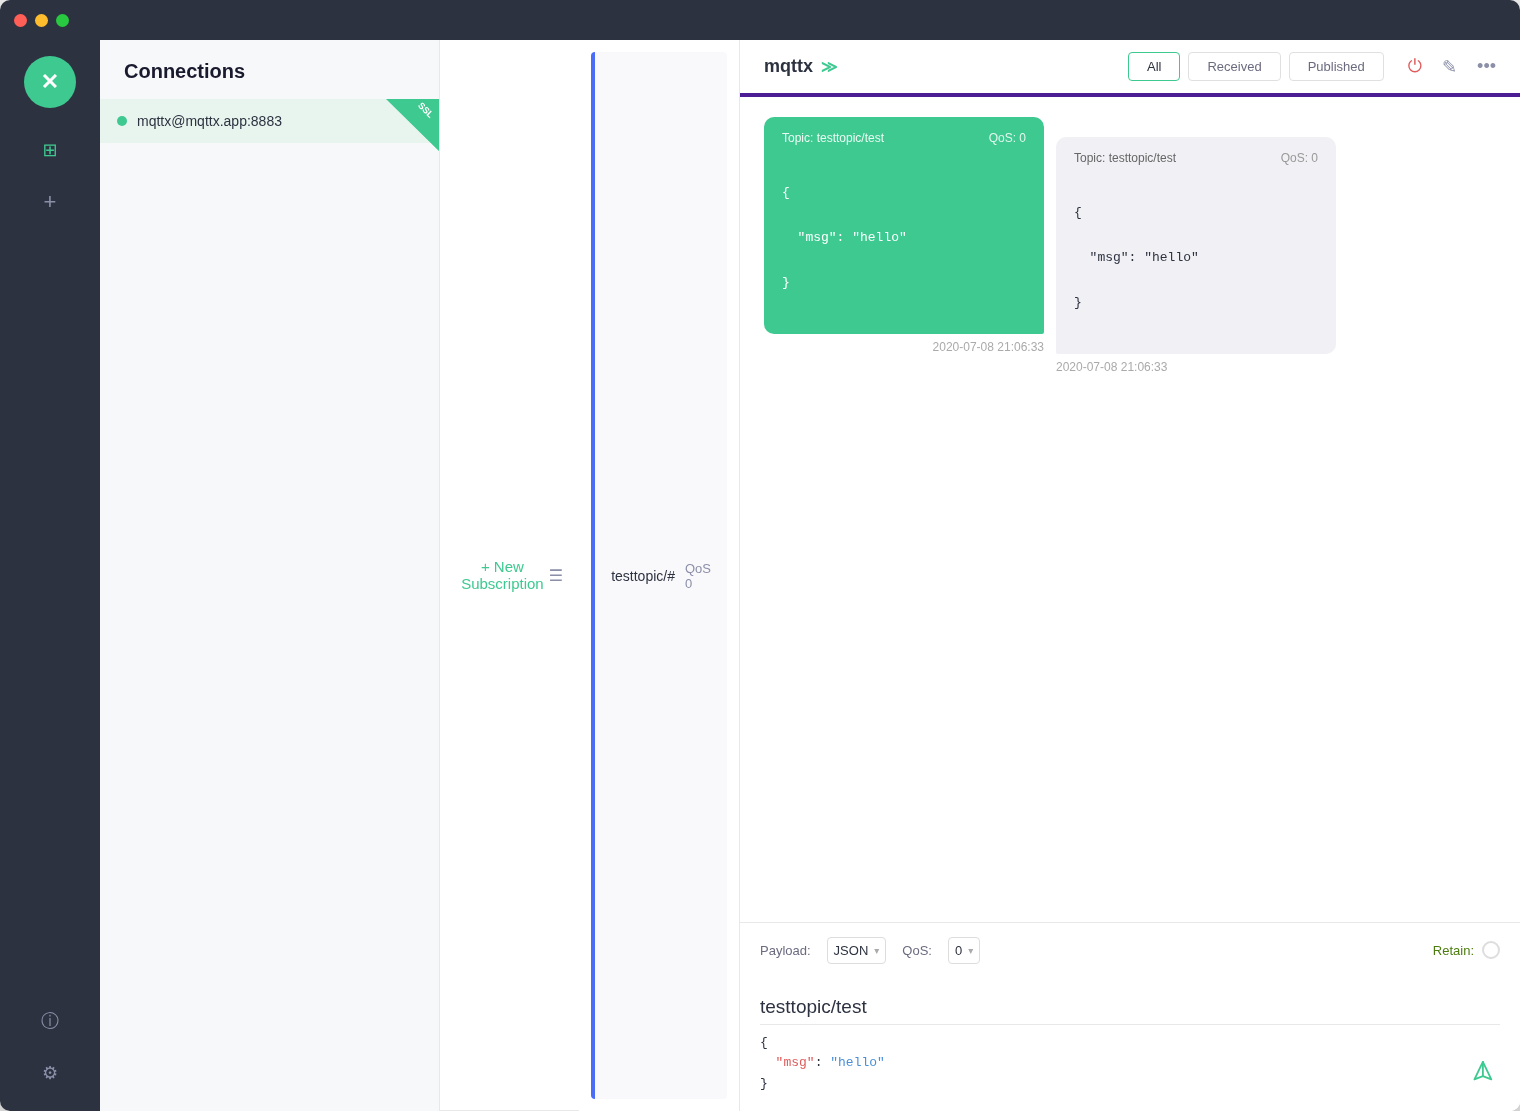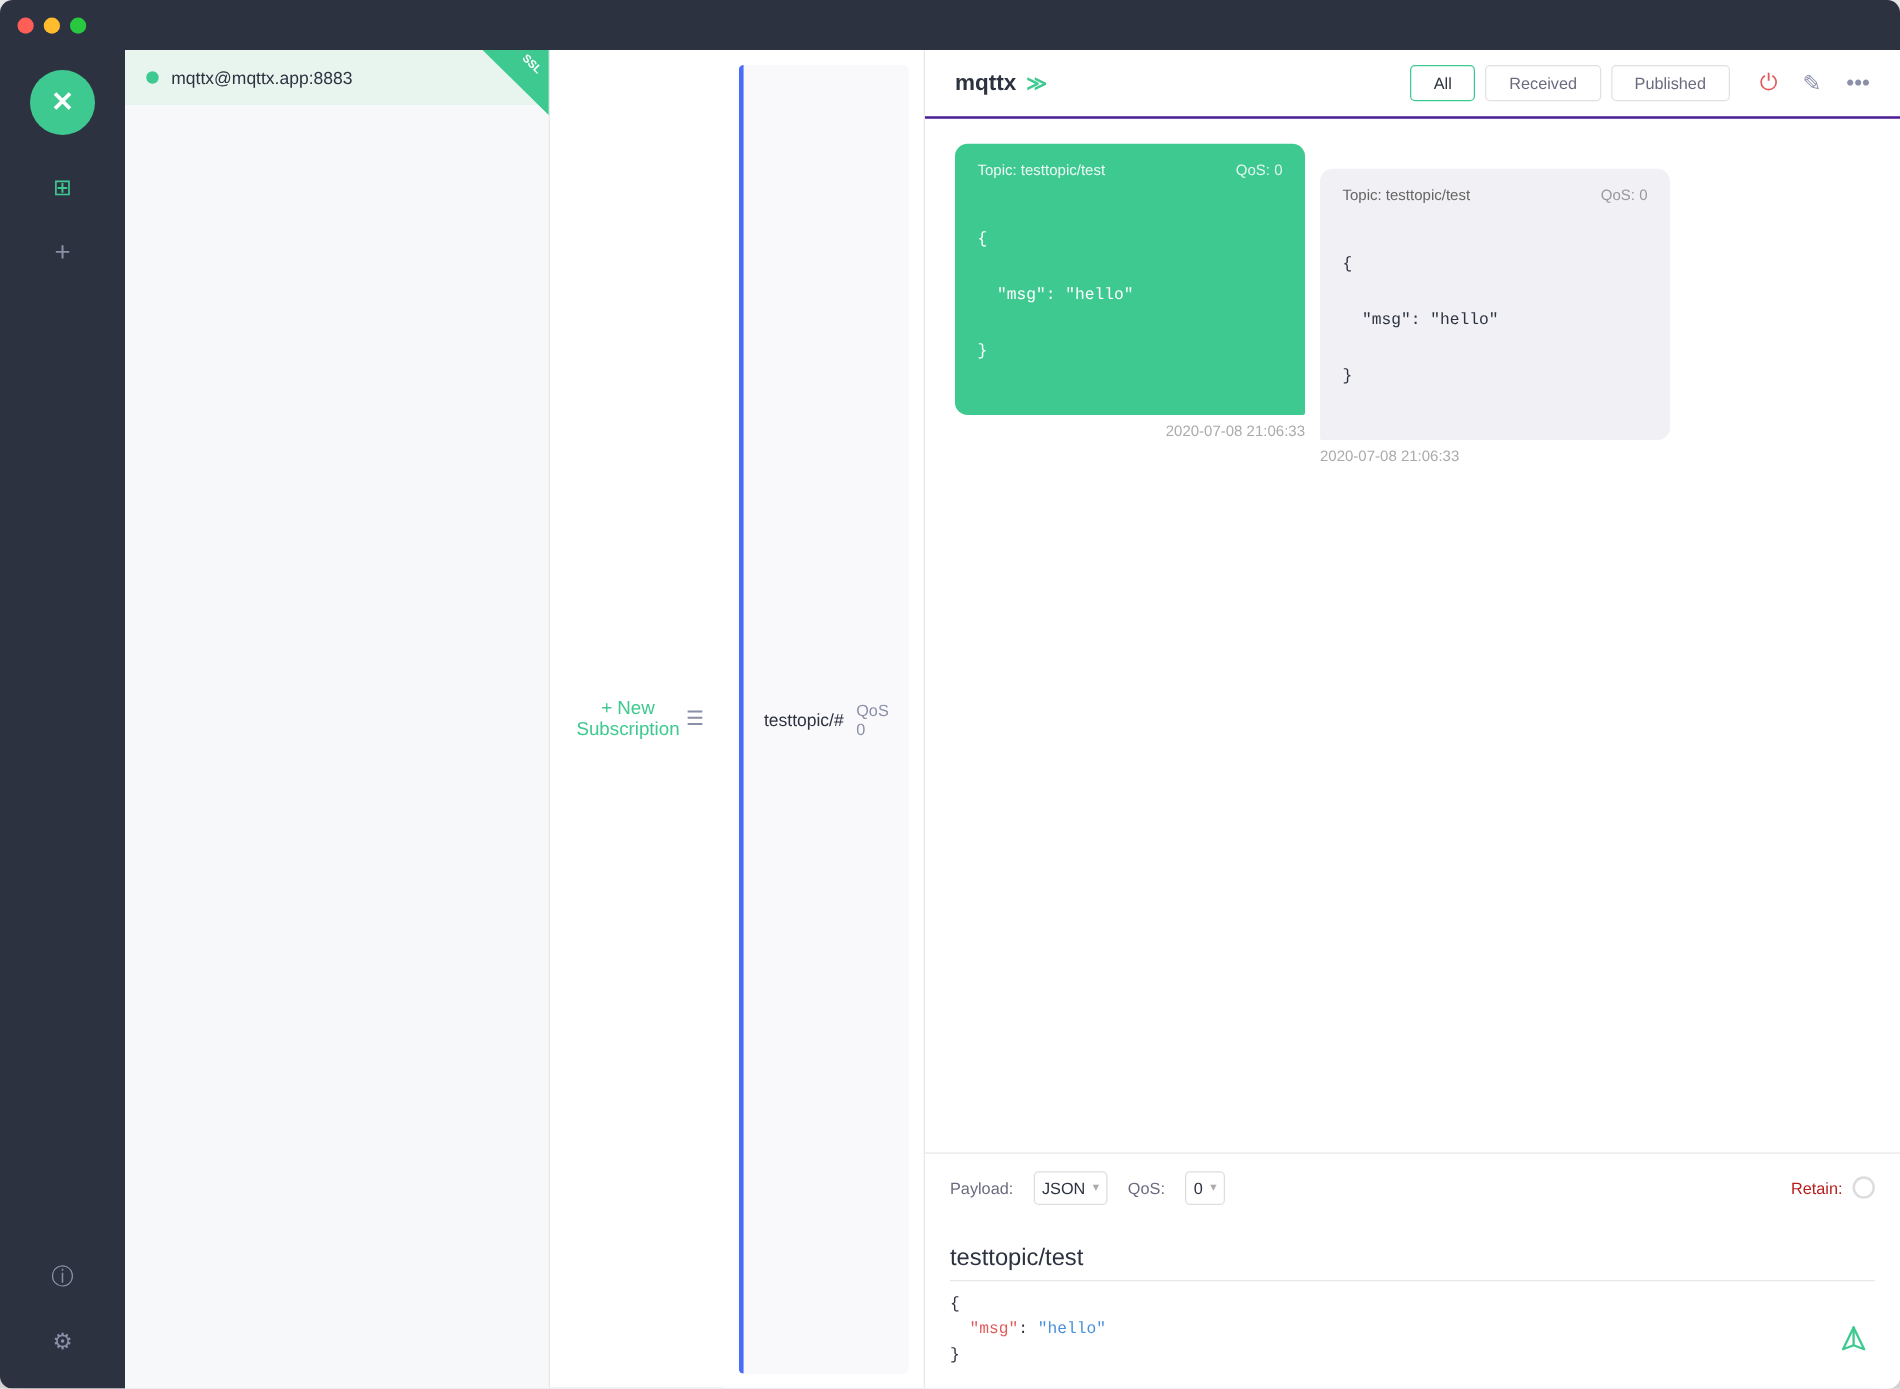--- a/index.html
+++ b/index.html
@@ -210,21 +210,21 @@
       display: flex;
       flex-direction: column;
       background: #fff;
     }
 
     .messages-header {
       padding: 12px 24px;
       display: flex;
       align-items: center;
       justify-content: space-between;
-      border-bottom: 2px solid #4c1d95;
+      border-bottom: 4px solid #4c1d95;
     }
 
     .connection-title {
       font-size: 18px;
       font-weight: 600;
       color: #2d3240;
       display: flex;
       align-items: center;
       gap: 8px;
     }
@@ -413,21 +413,21 @@
       background: #fff;
     }
 
     .publish-select-arrow {
       color: #aaa;
       font-size: 10px;
     }
 
     .retain-label {
       font-size: 13px;
-      color: #b91c1c;
+      color: #4d7c0f;
       margin-left: auto;
       display: flex;
       align-items: center;
       gap: 8px;
       justify-content: space-between;
     }
 
     .retain-toggle {
       width: 18px; height: 18px;
       border-radius: 50%;
@@ -494,20 +494,21 @@
       <div class="sidebar-spacer"></div>
       <div class="sidebar-icon">
         <span>ⓘ</span>
       </div>
       <div class="sidebar-icon">
         <span>⚙</span>
       </div>
     </div>
 
     <div class="connections-panel">
+      <div class="connections-header">Connections</div>
       <div class="connection-item">
         <div class="connection-dot"></div>
         <span class="connection-name">mqttx@mqttx.app:8883</span>
         <div class="ssl-badge" style="position: absolute; top: 0px; right: 0px; width: 0px; height: 0px; border-style: solid; border-width: 0px 48px 48px 0px; border-color: transparent rgb(62, 201, 144) transparent transparent;">
             <span style="position: absolute; top: 6px; right: -44px; color: white; font-size: 9px; font-weight: 700; transform: rotate(45deg); display: block;">SSL</span>
           </div>
       </div>
     </div>
 
     <div class="subscriptions-panel">

